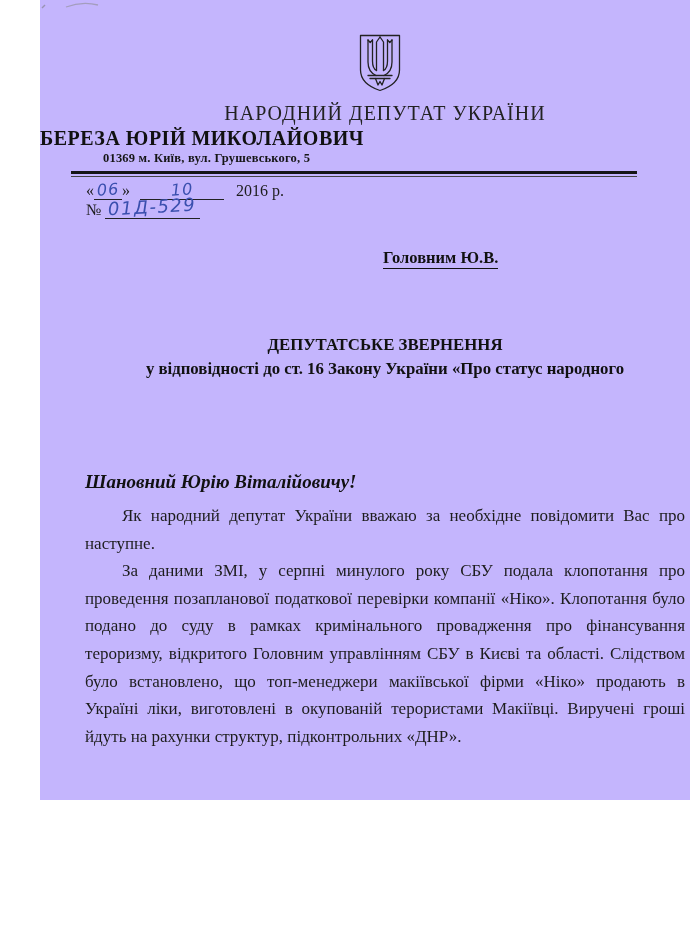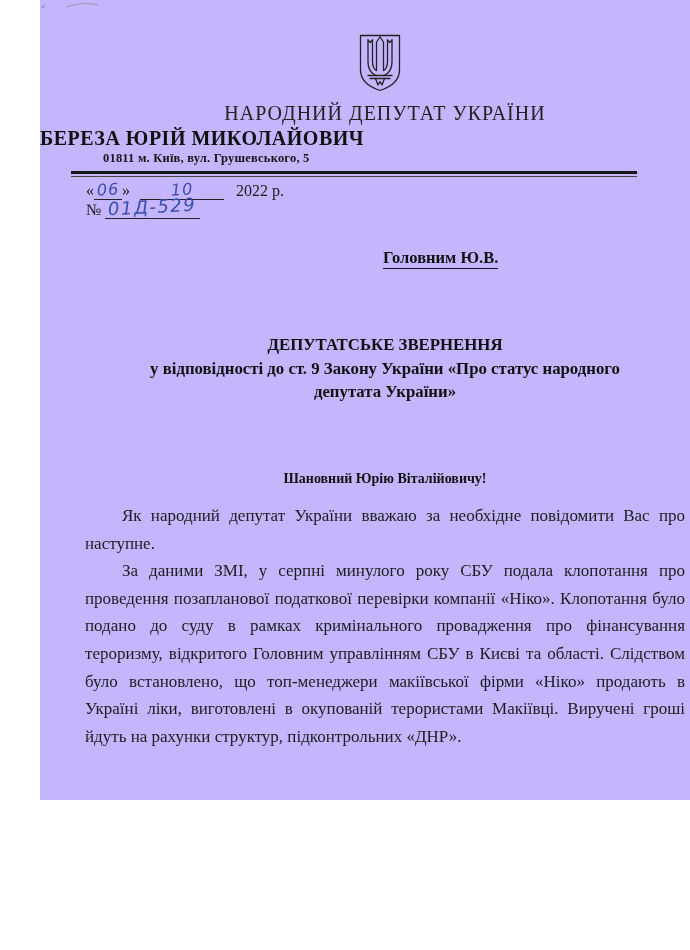--- a/index.html
+++ b/index.html
@@ -59,21 +59,21 @@
   }
   .underlined{border-bottom:1.8px solid #111;padding-bottom:1px;}
   
   .doc-title{
     position:absolute;top:333px;left:45px;width:600px;
     text-align:center;font-weight:bold;font-size:16.8px;line-height:23.5px;color:#111;
   }
   
   .salutation{
     position:absolute;top:471px;left:45px;width:600px;
-    text-align:center;font-weight:bold;font-size:14px;color:#111;
+    text-align:left;font-weight:bold;font-style:italic;font-size:19px;color:#111;
   }
   
   .body-text{
     position:absolute;top:502px;left:45px;width:600px;
     font-size:17px;line-height:27.6px;text-align:justify;color:#1d1d1d;
   }
   .body-text p{margin:0;text-indent:37px;}
   
   .artifact-topleft{position:absolute;top:0;left:0;width:90px;height:18px;opacity:.55;}
   .bottom-edge{
@@ -118,39 +118,38 @@
         <path d="M11,42.5 H35"></path>
         <path d="M13,45.5 H33"></path>
 
         <path d="M18.5,45.5 L21,52 L23,48.5 L25,52 L27.5,45.5"></path>
       </g>
     </svg>
   </div>
 
   <div class="header-org">НАРОДНИЙ ДЕПУТАТ УКРАЇНИ</div>
   <div class="header-name">БЕРЕЗА ЮРІЙ МИКОЛАЙОВИЧ</div>
-  <div class="header-address">01811  м. Київ, вул. Грушевського, 5</div>
+  <div class="header-address">01369  м. Київ, вул. Грушевського, 5</div>
   <div class="rule"></div>
 
   <div class="ref-date">
-    <span>«</span><span class="slot slot-day"><span class="hand">06</span></span><span>»</span><span class="slot slot-month"><span class="hand">10</span></span><span>2022 р.</span>
+    <span>«</span><span class="slot slot-day"><span class="hand">06</span></span><span>»</span><span class="slot slot-month"><span class="hand">10</span></span><span>2016 р.</span>
   </div>
 
   <div class="ref-no">
     <span>№</span><span class="slot slot-num"><span class="hand hand-num">01Д-529</span></span>
   </div>
 
   <div class="addressee">
     <div><span class="underlined">Головним Ю.В.</span></div>
   </div>
 
   <div class="doc-title">
     <div>ДЕПУТАТСЬКЕ ЗВЕРНЕННЯ</div>
-    <div>у відповідності до ст. 9 Закону України «Про статус народного</div>
-    <div>депутата України»</div>
+    <div>у відповідності до ст. 16 Закону України «Про статус народного</div>
   </div>
 
   <div class="salutation">Шановний Юрію Віталійовичу!</div>
 
   <div class="body-text">
     <p>Як народний депутат України вважаю за необхідне повідомити Вас про наступне.</p>
     <p>За даними ЗМІ, у серпні минулого року СБУ подала клопотання про проведення позапланової податкової перевірки компанії «Ніко». Клопотання було подано до суду в рамках кримінального провадження про фінансування тероризму, відкритого Головним управлінням СБУ в Києві та області. Слідством було встановлено, що топ-менеджери макіївської фірми «Ніко» продають в Україні ліки, виготовлені в окупованій терористами Макіївці. Виручені гроші йдуть на рахунки структур, підконтрольних «ДНР».</p>
   </div>
 
   <div class="bottom-strip"></div>

